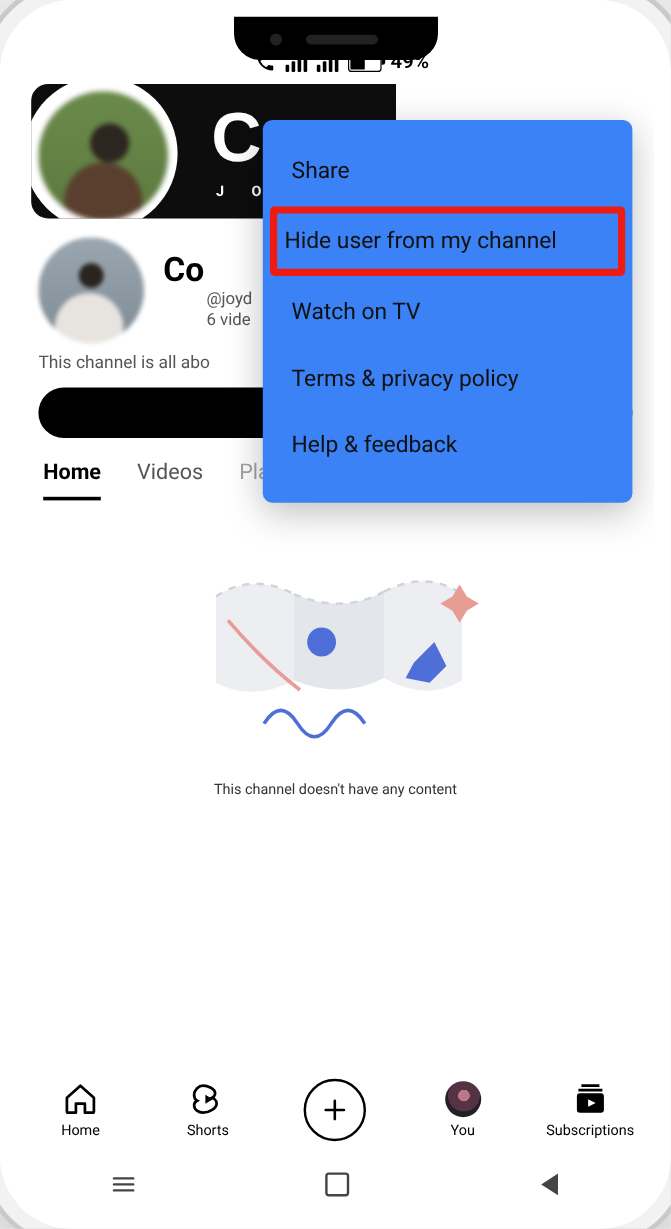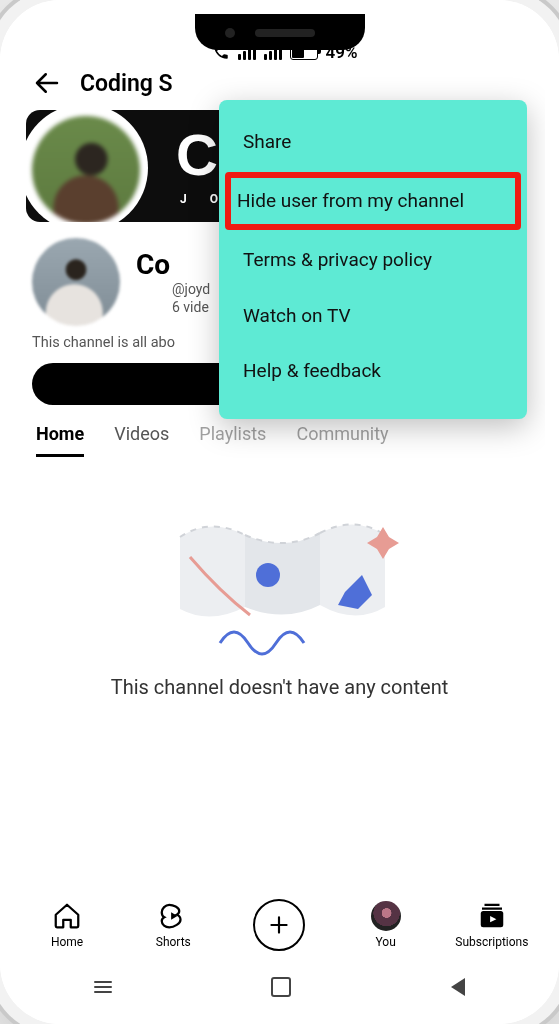--- a/index.html
+++ b/index.html
@@ -73,21 +73,21 @@
   .subbtn{
     margin:0 18px;height:42px;border-radius:22px;background:#000;
   }
   
   .tabs{display:flex;gap:30px;padding:18px 22px 0 22px;font-size:18px;color:#555;}
   .tab{padding-bottom:10px;cursor:pointer;}
   .tab.active{color:#000;font-weight:700;border-bottom:3px solid #000;}
   
   .empty{padding:40px 20px 0 20px;text-align:center;}
   .empty svg{width:260px;height:170px;}
-  .empty-text{margin-top:4px;font-size:20px;color:#333;}
+  .empty-text{margin-top:20px;font-size:12px;color:#333;}
   
   .bottom{
     position:absolute;left:0;right:0;bottom:46px;height:78px;
     display:flex;justify-content:space-around;align-items:center;background:#fff;
   }
   .bitem{display:flex;flex-direction:column;align-items:center;gap:4px;font-size:12px;color:#000;width:86px;cursor:pointer;}
   .bicon{width:30px;height:30px;}
   .create-btn{
     width:48px;height:48px;border:2px solid #000;border-radius:50%;display:flex;align-items:center;justify-content:center;
   }
@@ -98,21 +98,21 @@
   .sysnav{
     position:absolute;left:0;right:0;bottom:0;height:46px;
     display:flex;justify-content:space-around;align-items:center;color:#444;
   }
   .sysnav .sq{width:16px;height:16px;border:2px solid #444;border-radius:3px;}
   .sysnav .tri{width:0;height:0;border-top:9px solid transparent;border-bottom:9px solid transparent;border-right:14px solid #444;}
   .sysnav .menu{display:flex;flex-direction:column;gap:3px;}
   .sysnav .menu span{width:18px;height:2px;background:#444;border-radius:1px;}
   
   .menu-pop{
-    position:absolute;top:86px;right:18px;width:308px;background:#5eead4;border-radius:8px;
+    position:absolute;top:86px;right:18px;width:308px;background:#3b82f6;border-radius:8px;
     box-shadow:0 8px 30px rgba(0,0,0,.25);padding:14px 0 20px 0;z-index:30;
   }
   .mitem{
     padding:17px 24px;font-size:19px;color:#111;cursor:pointer;line-height:1.15;white-space:nowrap;
   }
   .highlight{border:6px solid #ef1a12;border-radius:4px;margin:2px 6px;padding:12px 6px;}
 </style>
 </head>
 <body>
 
@@ -151,26 +151,20 @@
           </span>
         <span class="batt">
             <span class="batt-body">
               <span class="batt-fill"></span>
             </span>
           </span>
         <span>49%</span>
       </div>
     </div>
 
-    <div class="app-head">
-      <svg class="back-icon" viewBox="0 0 24 24">
-          <path fill="none" stroke="#000" stroke-width="2" stroke-linecap="round" stroke-linejoin="round" d="M20 12H4m0 0 7-7M4 12l7 7"></path>
-        </svg>
-      <div class="title">Coding S</div>
-    </div>
 
     <div class="banner">
       <div class="circ"></div>
       <div class="ava"></div>
       <div class="big">C</div>
       <div class="sub">J O</div>
     </div>
 
     <div class="chan">
       <div class="avatar"></div>
@@ -203,22 +197,22 @@
         <path d="M227 40 l6 -10 l6 10 l10 6 l-10 6 l-6 10 l-6 -10 l-10 -6 Z" fill="#e79c94"></path>
         <path d="M40 60 Q70 95 100 118" fill="none" stroke="#e79c94" stroke-width="3"></path>
         <path d="M70 146 q14 -22 28 0 q14 22 28 0 q14 -22 28 0" fill="none" stroke="#4f6fd8" stroke-width="3"></path>
       </svg>
       <div class="empty-text">This channel doesn't have any content</div>
     </div>
 
     <div class="menu-pop">
       <div class="mitem">Share</div>
       <div class="mitem highlight">Hide user from my channel</div>
+      <div class="mitem">Watch on TV</div>
       <div class="mitem">Terms &amp; privacy policy</div>
-      <div class="mitem">Watch on TV</div>
       <div class="mitem">Help &amp; feedback</div>
     </div>
 
     <div class="bottom">
       <div class="bitem">
         <svg class="bicon" viewBox="0 0 24 24">
             <path fill="none" stroke="#000" stroke-width="1.8" stroke-linejoin="round" d="M3 11 12 3l9 8v9a1 1 0 0 1-1 1h-5v-6h-6v6H4a1 1 0 0 1-1-1Z"></path>
           </svg>
         <span>Home</span>
       </div>

